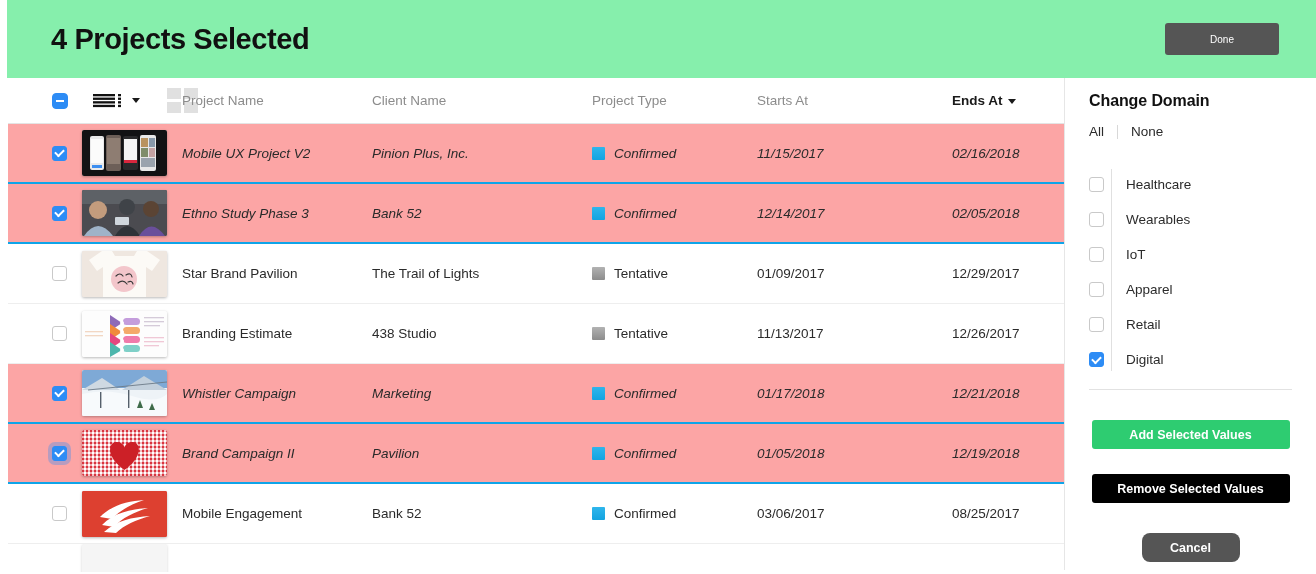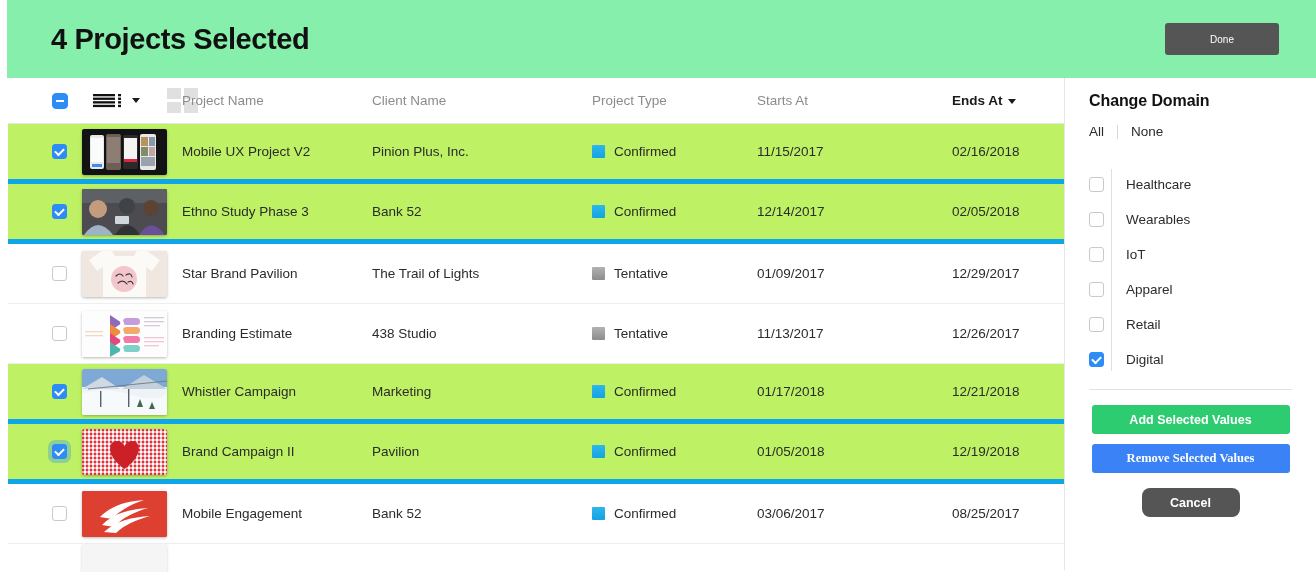--- a/index.html
+++ b/index.html
@@ -62,21 +62,21 @@
     font-size:13.5px; color:#8c8c8c; font-weight:400;
   }
   .th.active { color:#1a1a1a; font-weight:700; }
   .caret {
     display:inline-block; margin-left:5px;
     width:0;height:0;border-left:4px solid transparent;border-right:4px solid transparent;
     border-top:5px solid #1a1a1a; vertical-align:middle;
   }
 
   .cell { font-size:13.5px; color:#2b2b2b; }
-  .row-sel { background:#bef264; border-bottom:5px solid #0ea5e9; }
+  .row-sel { background:#fca5a5; border-bottom:2px solid #0ea5e9;font-style:italic; }
 
   
   .cbx {
     width:15px;height:15px;border-radius:3px;
     border:1px solid #c9c9c9; background:#fff;
     display:flex;align-items:center;justify-content:center;
     cursor:pointer; position:relative; flex:0 0 auto;
   }
   .cbx.checked { background:#2d8cf5; border-color:#2d8cf5; }
   .cbx.checked::after{
@@ -125,28 +125,28 @@
   .domain-list::before{
     content:""; position:absolute; left:22px; top:2px; bottom:6px; width:1px; background:#e0e0e0;
   }
   .domain-row {
     display:flex; align-items:center; height:35px; gap:22px;
   }
   .domain-row .lbl { font-size:13.5px; color:#2b2b2b; }
 
   .divider { margin-top:12px; height:1px; background:#e2e2e2; }
 
-  .panel-actions { margin-top:15px; display:flex; flex-direction:column; align-items:center; gap:10px; }
+  .panel-actions { margin-top:30px; display:flex; flex-direction:column; align-items:center; gap:25px; }
   .btn-green {
     width:198px;height:29px;border:none;border-radius:3px;color:#fff;
     font-family:"Liberation Sans", sans-serif; font-size:12.5px; font-weight:700;
     cursor:pointer; display:flex;align-items:center;justify-content:center;
   }
   .btn-add    { background:#2ecc71; }
-  .btn-remove { background:#3b82f6;font-family:Liberation Serif, serif; }
+  .btn-remove { background:#000000; }
   .btn-cancel {
     width:98px;height:29px;border:none;border-radius:8px;background:#555;color:#fff;
     font-family:"Liberation Sans", sans-serif; font-size:12.5px; font-weight:700;
     cursor:pointer; display:flex;align-items:center;justify-content:center;
     margin-top:5px;
   }
   .icon-list { display:flex; align-items:center; margin-left:11px; cursor:pointer; }
   .icon-grid { margin-left:27px; display:grid; grid-template-columns:14px 14px; grid-template-rows:11px 11px; gap:3px; cursor:pointer; }
   .icon-grid i { background:#e0e0e0; display:block; }
   .caret-sm {

